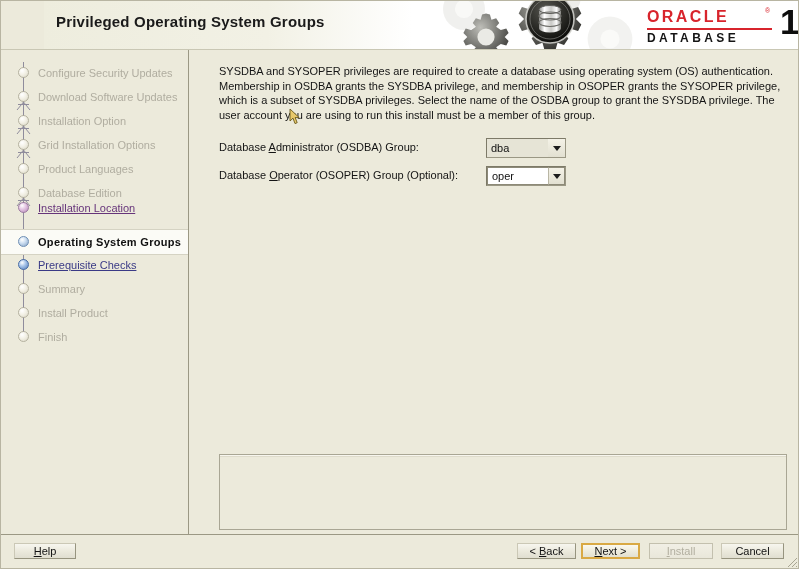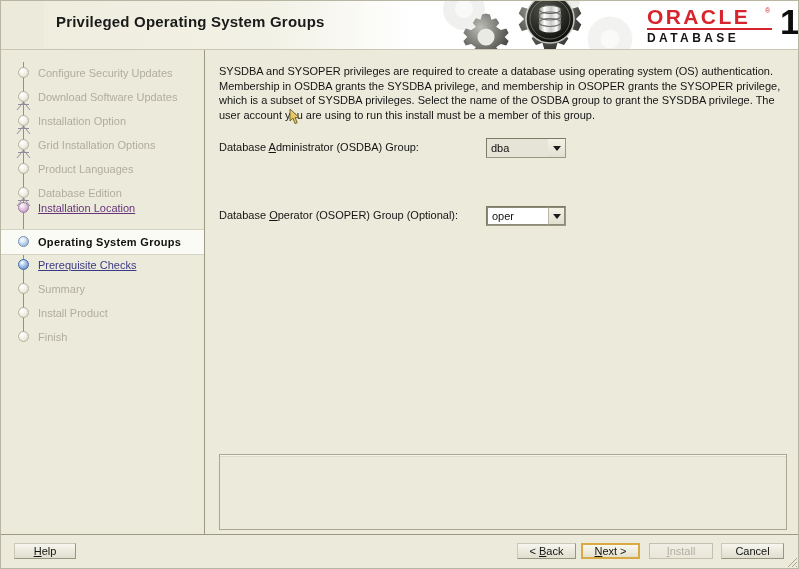--- a/index.html
+++ b/index.html
@@ -56,21 +56,21 @@
   
   #oracle-logo {
     position: absolute;
     right: 8px; top: 5px;
     width: 188px; height: 40px;
   }
   .orc-word {
     position: absolute;
     left: 0; top: 0;
     font-family: "Liberation Sans", sans-serif;
-    font-size: 21px;
+    font-size: 16px;
     font-weight: bold;
     letter-spacing: 2.4px;
     color: #d8242c;
     line-height: 21px;
   }
   .orc-tm {
     position: absolute;
     left: 118px; top: 1px;
     font-size: 7px;
     color: #d8242c;
@@ -107,21 +107,21 @@
     font-style: italic;
     font-size: 17px;
     font-weight: bold;
     color: #0d0d0d;
   }
 
   
   #sidebar {
     position: absolute;
     left: 0; top: 49px;
-    width: 204px; height: 484px;
+    width: 188px; height: 484px;
     background: #eceadb;
     border-right: 1px solid #9b9884;
     box-sizing: border-box;
     overflow: hidden;
     text-decoration: underline;
   }
   #sidebar-spine {
     position: absolute;
     left: 22px; top: 12px;
     width: 1px; height: 270px;
@@ -502,21 +502,21 @@
     <div id="field-rows">
         <div class="field-row" style="top: 88px; width: 400px;">
           <span class="field-label"><span>Database </span><span class="mn">A</span><span>dministrator (OSDBA) Group:</span></span>
           <div class="combo" style="left: 267px; top: 0px; width: 80px;">
             <div class="val">dba</div>
             <div class="arrowbtn">
               <span class="caret"></span>
             </div>
           </div>
         </div>
-        <div class="field-row" style="top: 116px; width: 400px; margin-top: 40px;">
+        <div class="field-row" style="top: 116px; width: 400px;">
           <span class="field-label"><span>Database </span><span class="mn">O</span><span>perator (OSOPER) Group (Optional):</span></span>
           <div class="combo editable" style="left: 267px; top: 0px; width: 80px;">
             <div class="val">oper</div>
             <div class="arrowbtn">
               <span class="caret"></span>
             </div>
           </div>
         </div>
       </div>
 

